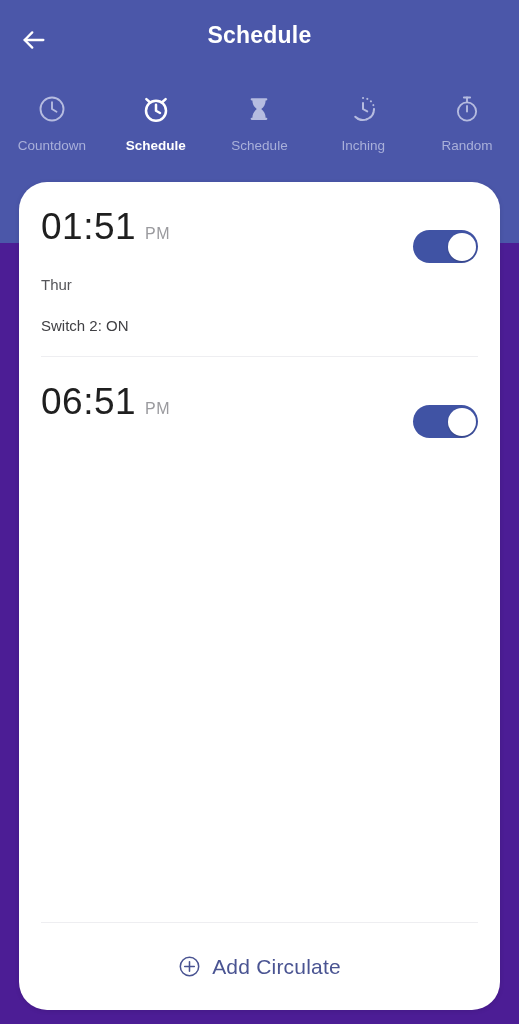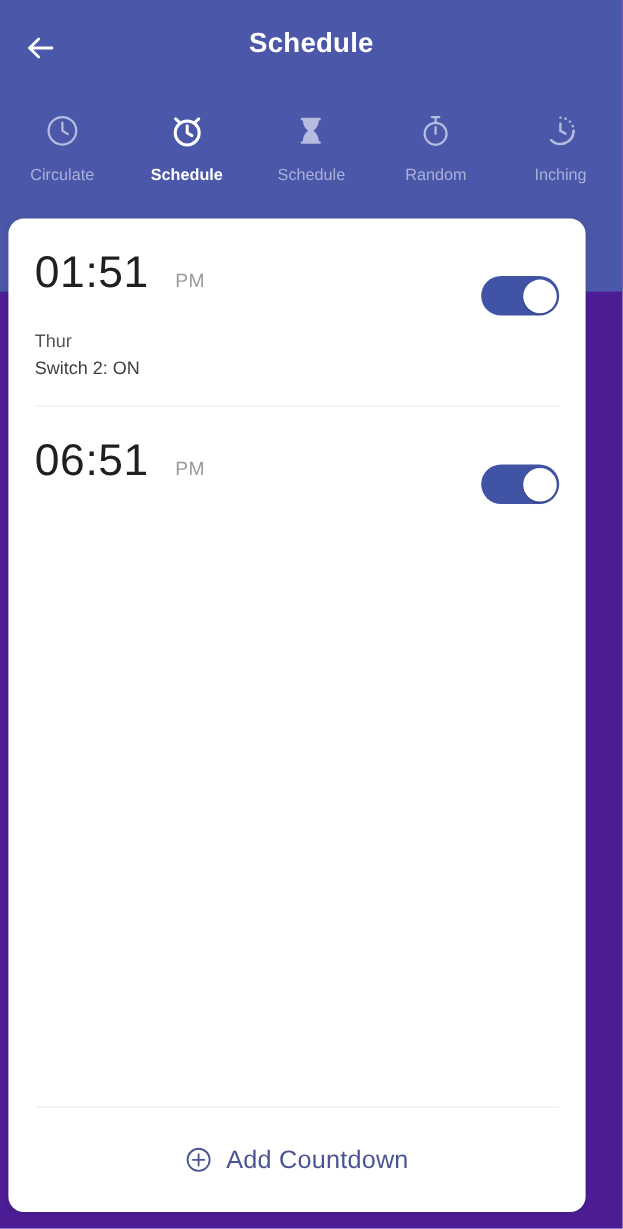--- a/index.html
+++ b/index.html
@@ -94,26 +94,26 @@
     white-space: nowrap;
   }
   .tab.active .tab-label {
     color: #ffffff;
     font-weight: bold;
   }
 
   
   .card {
     position: absolute;
-    left: 7px;
+    left: 19px;
     top: 182px;
     width: 481px;
     height: 828px;
     background: #ffffff;
-    border-radius: 13px;
+    border-radius: 28px;
     box-shadow: 0 1px 5px rgba(0,0,0,0.10);
     overflow: hidden;
   }
 
   .list {
     position: absolute;
     left: 0;
     top: 0;
     right: 0;
     bottom: 0;
@@ -141,32 +141,32 @@
     align-items: baseline;
     line-height: 1;
   }
   .time-main {
     font-size: 37px;
     color: #1f1f1f;
     font-weight: normal;
     letter-spacing: 0.5px;
   }
   .time-suffix {
-    margin-left: 22px;
+    margin-left: 9px;
     font-size: 16px;
     color: #9a9a9e;
     letter-spacing: 0.4px;
   }
   .sched-repeat {
     margin-top: 31px;
     font-size: 15px;
     color: #555559;
   }
   .sched-action {
-    margin-top: 6px;
+    margin-top: 24px;
     font-size: 15px;
     color: #404044;
   }
 
   
   .toggle {
     position: relative;
     flex: 0 0 auto;
     width: 65px;
     height: 33px;
@@ -236,21 +236,21 @@
 
   <div class="tabs">
 
     <div class="tab">
       <div class="tab-icon">
         <svg width="30" height="30" viewBox="0 0 24 24" fill="none" stroke="#b6bce0" stroke-width="1.5" stroke-linecap="round" stroke-linejoin="round">
           <circle cx="12" cy="12" r="9.2"></circle>
           <polyline points="12,6.6 12,12 15.6,14.2"></polyline>
         </svg>
       </div>
-      <div class="tab-label">Circulate</div>
+      <div class="tab-label">Countdown</div>
     </div>
 
     <div class="tab active">
       <div class="tab-icon">
         <svg width="30" height="30" viewBox="0 0 24 24" fill="none" stroke="#ffffff" stroke-width="2" stroke-linecap="round" stroke-linejoin="round">
           <circle cx="12" cy="13.4" r="8"></circle>
           <polyline points="12,8.6 12,13.4 15.2,15.2"></polyline>
           <line x1="4.3" y1="4.1" x2="7.1" y2="6.6"></line>
           <line x1="19.7" y1="4.1" x2="16.9" y2="6.6"></line>
         </svg>
@@ -264,39 +264,39 @@
           <path d="M6.2 3.3h11.6a0.9 0.9 0 0 1 0 1.8h-0.5c0 2.9-1.4 5.2-3.5 6.9
                    2.1 1.7 3.5 4 3.5 6.9h0.5a0.9 0.9 0 0 1 0 1.8H6.2a0.9 0.9 0 0 1 0-1.8h0.5
                    c0-2.9 1.4-5.2 3.5-6.9C8.1 10.3 6.7 8 6.7 5.1h-0.5a0.9 0.9 0 0 1 0-1.8z"></path>
         </svg>
       </div>
       <div class="tab-label">Schedule</div>
     </div>
 
     <div class="tab">
       <div class="tab-icon">
+        <svg width="30" height="30" viewBox="0 0 24 24" fill="none" stroke="#b6bce0" stroke-width="1.6" stroke-linecap="round">
+          <path d="M12 3.2a8.8 8.8 0 1 1 -6.2 15" stroke-dasharray="0.1 3.4"></path>
+          <path d="M5.8 18.2A8.8 8.8 0 0 0 20.8 12" fill="none" stroke-dasharray="none"></path>
+          <polyline points="12,7.2 12,12 15.4,13.9" stroke-dasharray="none"></polyline>
+        </svg>
+      </div>
+      <div class="tab-label">Inching</div>
+    </div>
+
+    <div class="tab">
+      <div class="tab-icon">
         <svg width="30" height="30" viewBox="0 0 24 24" fill="none" stroke="#b6bce0" stroke-width="1.5" stroke-linecap="round" stroke-linejoin="round">
           <circle cx="12" cy="14" r="7.3"></circle>
           <line x1="12" y1="9.6" x2="12" y2="14"></line>
           <line x1="9.5" y1="2.8" x2="14.5" y2="2.8"></line>
           <line x1="12" y1="2.8" x2="12" y2="6.3"></line>
         </svg>
       </div>
       <div class="tab-label">Random</div>
-    </div>
-
-    <div class="tab">
-      <div class="tab-icon">
-        <svg width="30" height="30" viewBox="0 0 24 24" fill="none" stroke="#b6bce0" stroke-width="1.6" stroke-linecap="round">
-          <path d="M12 3.2a8.8 8.8 0 1 1 -6.2 15" stroke-dasharray="0.1 3.4"></path>
-          <path d="M5.8 18.2A8.8 8.8 0 0 0 20.8 12" fill="none" stroke-dasharray="none"></path>
-          <polyline points="12,7.2 12,12 15.4,13.9" stroke-dasharray="none"></polyline>
-        </svg>
-      </div>
-      <div class="tab-label">Inching</div>
     </div>
 
   </div>
 
   <div class="card">
     <div class="list">
 
       <div class="sched-row divided">
         <div class="sched-info">
           <div class="time-line">
@@ -327,18 +327,18 @@
 
     <div class="add-wrap">
       <div class="add-inner">
         <span class="add-icon">
           <svg width="23" height="23" viewBox="0 0 24 24" fill="none" stroke="#4a5492" stroke-width="1.6" stroke-linecap="round">
             <circle cx="12" cy="12" r="9.6"></circle>
             <line x1="12" y1="7" x2="12" y2="17"></line>
             <line x1="7" y1="12" x2="17" y2="12"></line>
           </svg>
         </span>
-        <span class="add-label">Add Countdown</span>
+        <span class="add-label">Add Circulate</span>
       </div>
     </div>
   </div>
 
 </div>
 
 </body></html>

